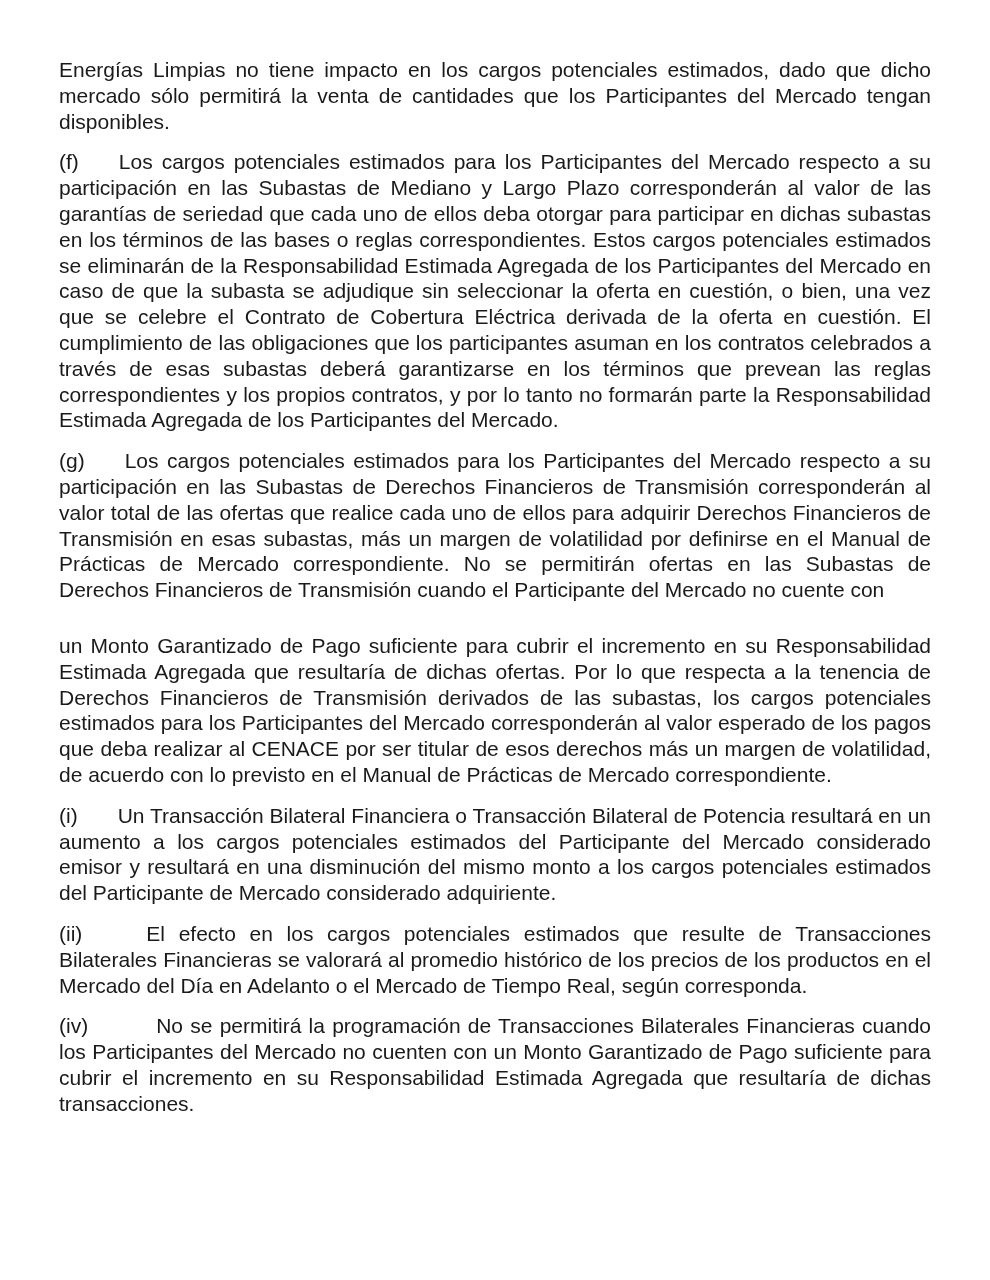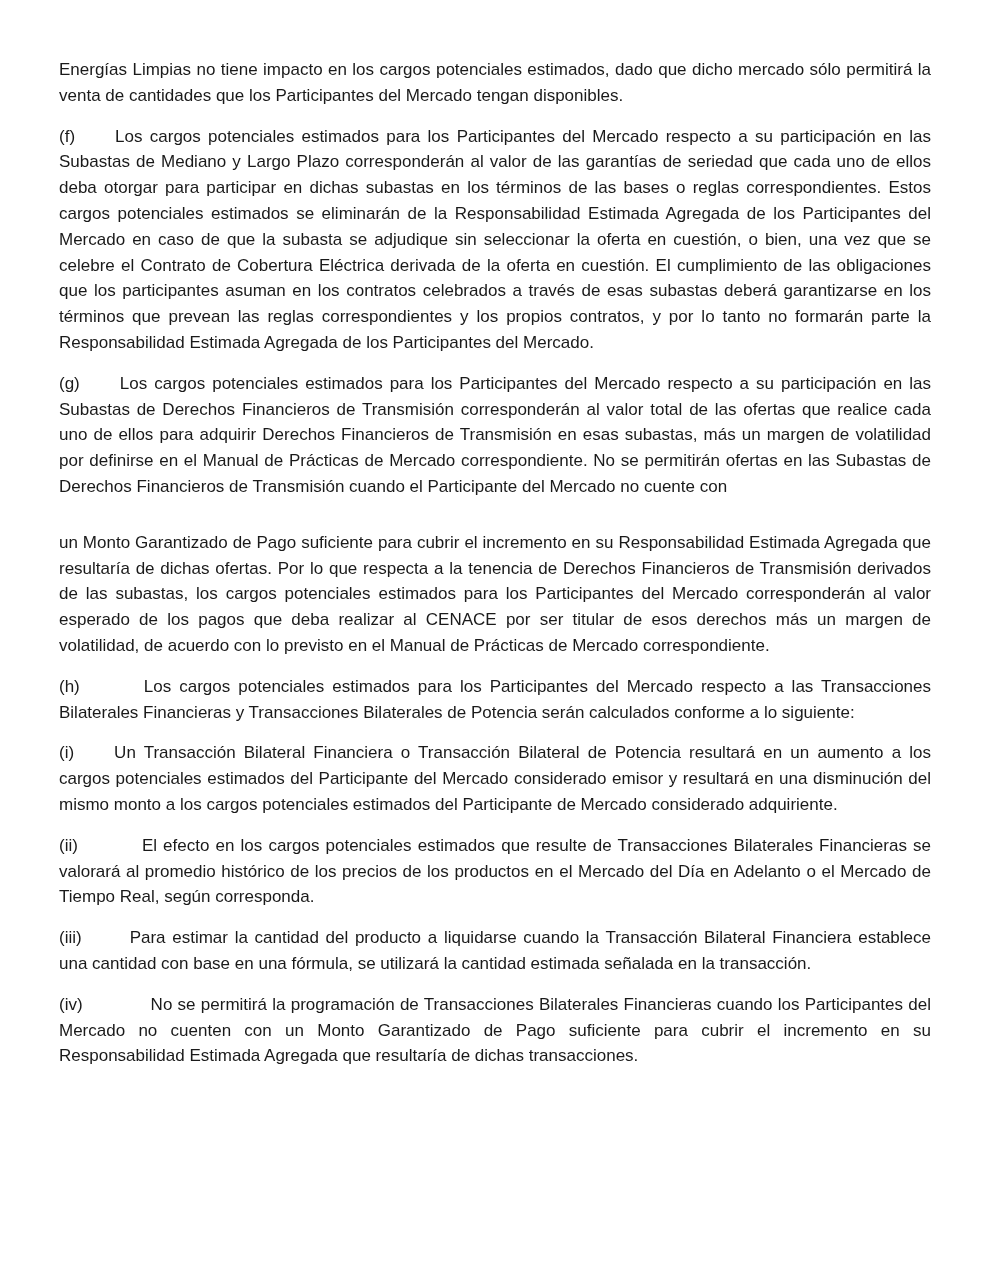--- a/index.html
+++ b/index.html
@@ -15,21 +15,21 @@
       font-family: "Liberation Sans", sans-serif;
       color: #1a1a1a;
     }
     .page {
       position: absolute;
       left: 59px;
       top: 57px;
       width: 872px;
     }
     .para {
-      font-size: 17px;
+      font-size: 21px;
       line-height: 25.8px;
       text-align: justify;
       margin: 0 0 15px 0;
       letter-spacing: 0px;
     }
     .para .marker {
       display: inline-block;
     }
     .gap-f { width: 40px; }
     .gap-g { width: 40px; }
@@ -56,33 +56,27 @@
   </p>
 
   <p class="para" style="margin-bottom:30px;">
     <span class="marker">(g)</span><span class="marker gap-g"></span><span>Los cargos potenciales estimados para los Participantes del Mercado respecto a su participación en las Subastas de Derechos Financieros de Transmisión corresponderán al valor total de las ofertas que realice cada uno de ellos para adquirir Derechos Financieros de Transmisión en esas subastas, más un margen de volatilidad por definirse en el Manual de Prácticas de Mercado correspondiente. No se permitirán ofertas en las Subastas de Derechos Financieros de Transmisión cuando el Participante del Mercado no cuente con</span>
   </p>
 
   <p class="para cont">
     <span>un Monto Garantizado de Pago suficiente para cubrir el incremento en su Responsabilidad Estimada Agregada que resultaría de dichas ofertas. Por lo que respecta a la tenencia de Derechos Financieros de Transmisión derivados de las subastas, los cargos potenciales estimados para los Participantes del Mercado corresponderán al valor esperado de los pagos que deba realizar al CENACE por ser titular de esos derechos más un margen de volatilidad, de acuerdo con lo previsto en el Manual de Prácticas de Mercado correspondiente.</span>
   </p>
 
-  <p class="para">
-    <span class="marker">(h)</span><span class="marker gap-h"></span><span>Los cargos potenciales estimados para los Participantes del Mercado respecto a las Transacciones Bilaterales Financieras y Transacciones Bilaterales de Potencia serán calculados conforme a lo siguiente:</span>
-  </p>
 
   <p class="para">
     <span class="marker">(i)</span><span class="marker gap-i"></span><span>Un Transacción Bilateral Financiera o Transacción Bilateral de Potencia resultará en un aumento a los cargos potenciales estimados del Participante del Mercado considerado emisor y resultará en una disminución del mismo monto a los cargos potenciales estimados del Participante de Mercado considerado adquiriente.</span>
   </p>
 
   <p class="para">
     <span class="marker">(ii)</span><span class="marker gap-ii"></span><span>El efecto en los cargos potenciales estimados que resulte de Transacciones Bilaterales Financieras se valorará al promedio histórico de los precios de los productos en el Mercado del Día en Adelanto o el Mercado de Tiempo Real, según corresponda.</span>
   </p>
 
-  <p class="para">
-    <span class="marker">(iii)</span><span class="marker gap-iii"></span><span>Para estimar la cantidad del producto a liquidarse cuando la Transacción Bilateral Financiera establece una cantidad con base en una fórmula, se utilizará la cantidad estimada señalada en la transacción.</span>
-  </p>
 
   <p class="para">
     <span class="marker">(iv)</span><span class="marker gap-iv"></span><span>No se permitirá la programación de Transacciones Bilaterales Financieras cuando los Participantes del Mercado no cuenten con un Monto Garantizado de Pago suficiente para cubrir el incremento en su Responsabilidad Estimada Agregada que resultaría de dichas transacciones.</span>
   </p>
 
 </div>
 
 </body></html>

